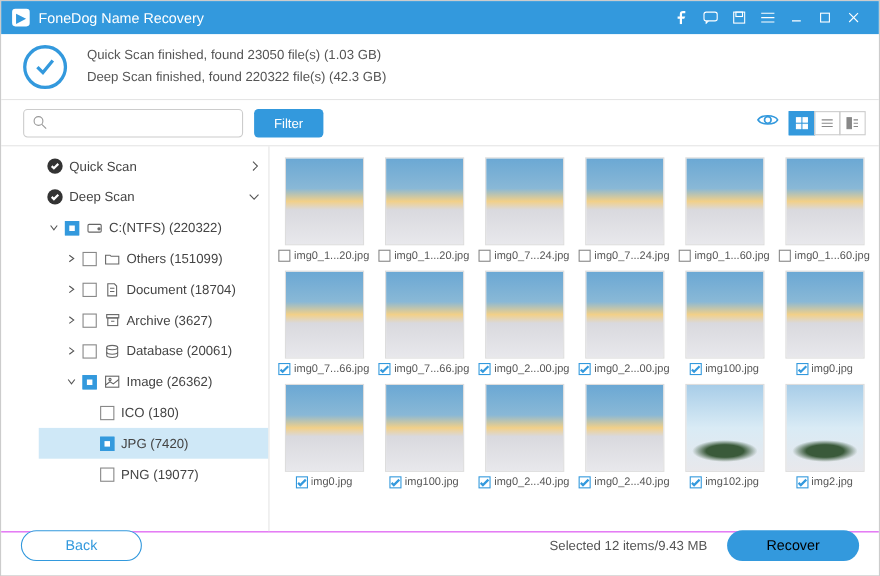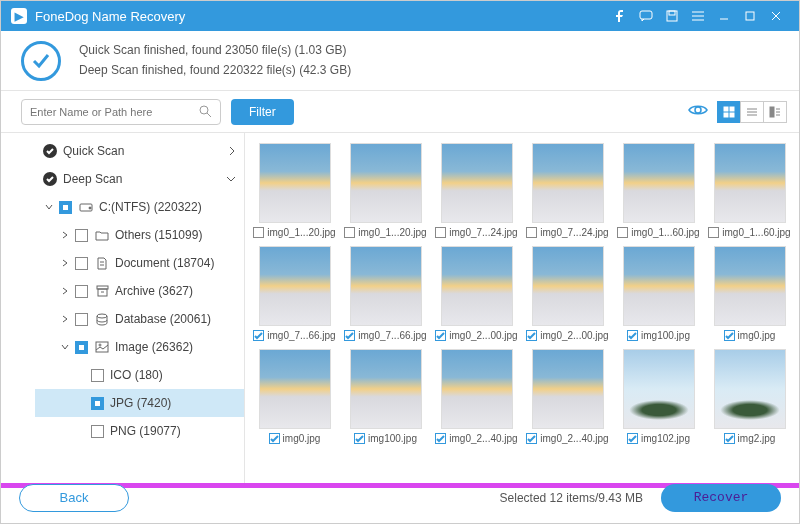--- a/index.html
+++ b/index.html
@@ -50,25 +50,25 @@
 .tile { display: flex; flex-direction: column; align-items: center; }
 .thumb { width: 72px; height: 80px; border: 1px solid #ddd; background: linear-gradient(to bottom, #6ba8d4 0%, #89b8d6 35%, #f2d088 50%, #d9d9de 60%, #e8e8ec 100%); position: relative; overflow: hidden; }
 .thumb.alt { background: linear-gradient(to bottom, #a8cde8 0%, #d9ebf5 50%, #e8e8ec 100%); }
 .thumb.alt::after { content:''; position:absolute; bottom:8px; left:5px; right:5px; height:20px; background: radial-gradient(ellipse at center, #3a5a3a 40%, transparent 70%); }
 .cap { display: flex; align-items: center; margin-top: 4px; max-width: 86px; }
 .cap .cb { width: 11px; height: 11px; border: 1px solid #888; margin-right: 3px; flex-shrink: 0; display: flex; align-items: center; justify-content: center; }
 .cap .cb.on { border-color: #3399dd; }
 .cap .cb.on svg { stroke: #3399dd; stroke-width: 2; fill: none; }
 .cap .fn { font-size: 10px; color: #555; white-space: nowrap; overflow: hidden; text-overflow: ellipsis; }
 
-.footer { height: 24px; border-top: 5px solid #d946ef; display: flex; align-items: center; padding: 0 18px; }
+.footer { height: 24px; border-top: 1px solid #d946ef; display: flex; align-items: center; padding: 0 18px; }
 .btn-back { width: 110px; height: 28px; border: 1px solid #3399dd; color: #3399dd; background: #fff; border-radius: 14px; font-size: 13px; cursor: pointer; }
 .footer .spacer { flex: 1; }
 .sel-info { font-size: 12px; color: #555; margin-right: 18px; }
-.btn-recover { width: 120px; height: 28px; background: #3399dd; color: #4c1d95; border: none; border-radius: 14px; font-size: 13px; cursor: pointer; font-family: Liberation Mono, monospace; }
+.btn-recover { width: 120px; height: 28px; background: #3399dd; color: #000000; border: none; border-radius: 14px; font-size: 13px; cursor: pointer; }
 </style>
 </head>
 <body>
 
 <div class="titlebar">
   <div class="logo">▶</div>
   <span>FoneDog Name Recovery</span>
   <div class="spacer"></div>
   <div class="tbtn">
       <svg width="12" height="12" viewBox="0 0 12 12">
@@ -119,21 +119,20 @@
       </svg>
     </div>
   <div class="msgs">
     <div>Quick Scan finished, found 23050 file(s) (1.03 GB)</div>
     <div>Deep Scan finished, found 220322 file(s) (42.3 GB)</div>
   </div>
 </div>
 
 <div class="toolbar">
   <div class="search">
-    <input placeholder="Enter Name or Path here" style="">
     <svg width="13" height="13" viewBox="0 0 13 13">
         <circle cx="5" cy="5" r="4"></circle>
         <line x1="8" y1="8" x2="12" y2="12"></line>
       </svg>
   </div>
   <button class="filter-btn">Filter</button>
   <div class="spacer"></div>
   <div class="eye"><svg width="20" height="14" viewBox="0 0 20 14" stroke="#3399dd" fill="none" stroke-width="1.5">
         <path d="M1 7c3-5 15-5 18 0-3 5-15 5-18 0z"></path>
         <circle cx="10" cy="7" r="3"></circle>

